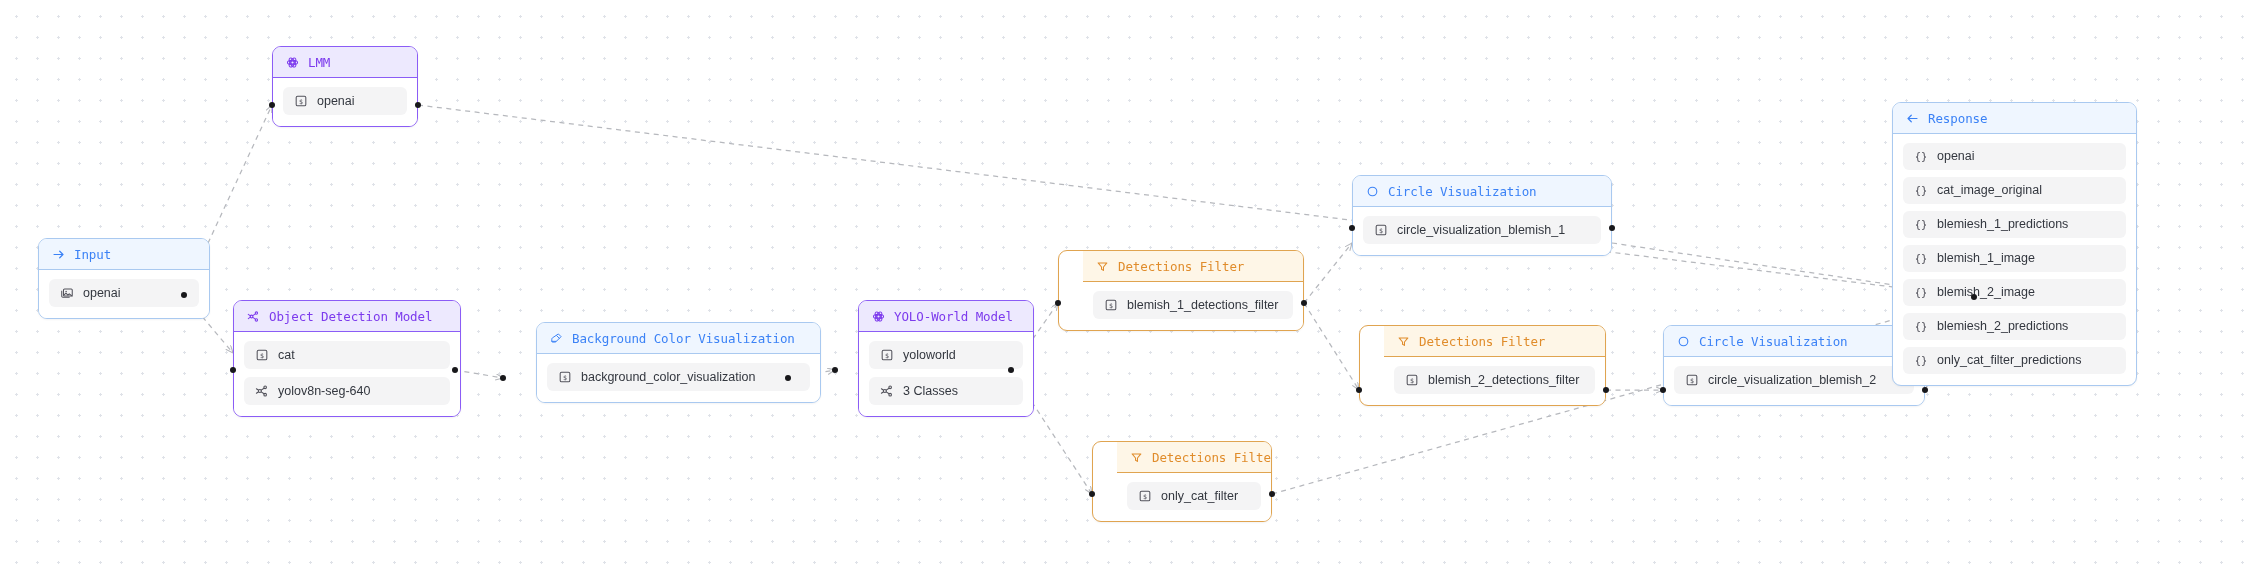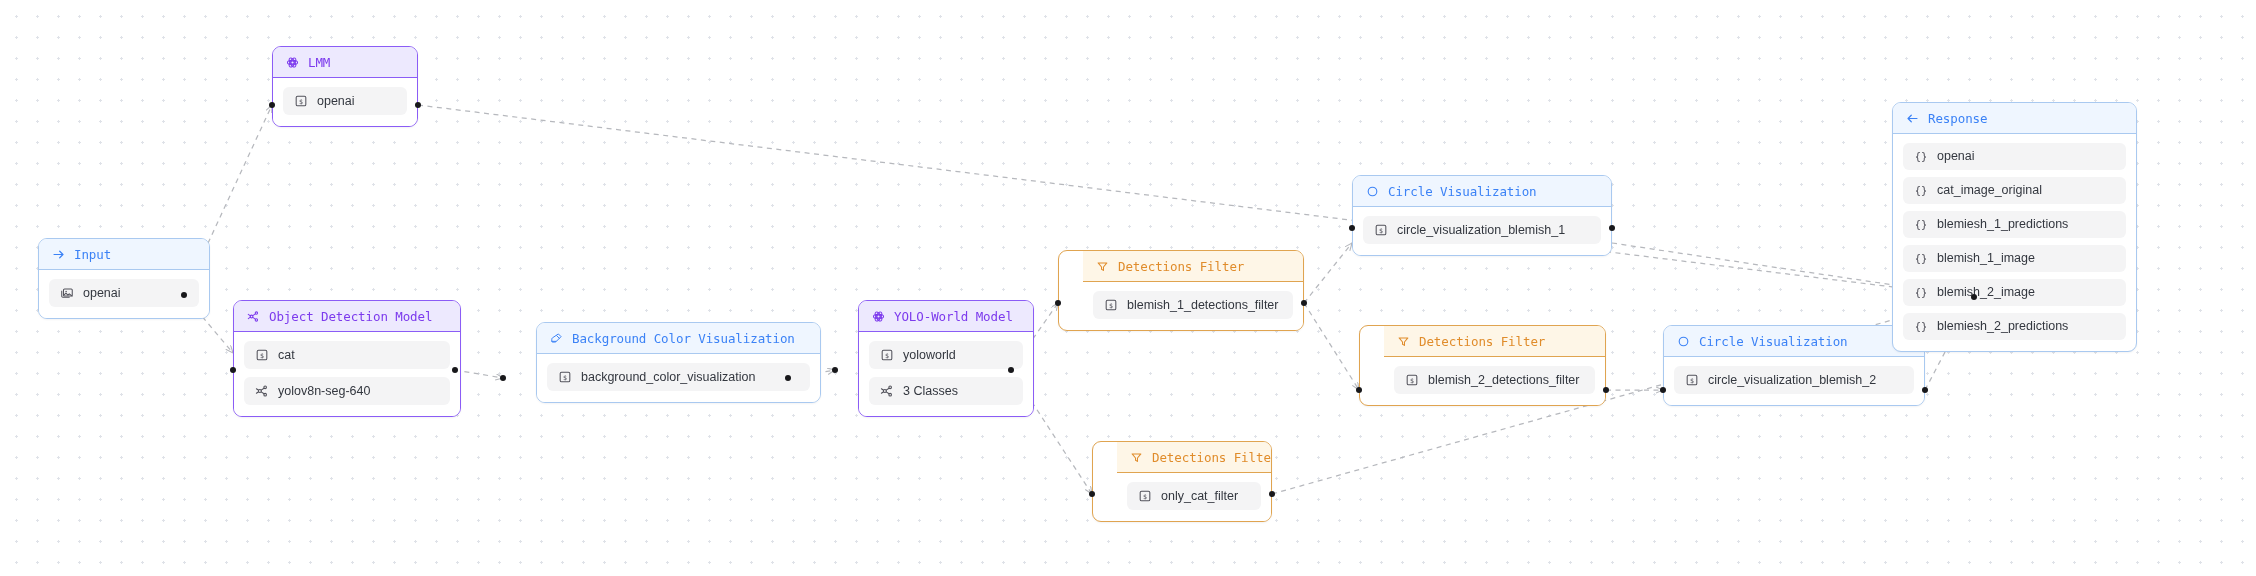--- a/index.html
+++ b/index.html
@@ -443,19 +443,26 @@
       </div>
 
       <div class="row">
         <svg class="ic" width="14" height="14" viewBox="0 0 16 16" fill="none" stroke="#52525b" stroke-width="1.15" stroke-linecap="round" stroke-linejoin="round">
           <path d="M6.2 2.8c-1.3 0-1.9.6-1.9 1.8v1.6c0 1-.5 1.5-1.5 1.8 1 .3 1.5.8 1.5 1.8v1.6c0 1.2.6 1.8 1.9 1.8"></path>
           <path d="M9.8 2.8c1.3 0 1.9.6 1.9 1.8v1.6c0 1 .5 1.5 1.5 1.8-1 .3-1.5.8-1.5 1.8v1.6c0 1.2-.6 1.8-1.9 1.8"></path>
         </svg>
         <span class="row-label">blemiesh_2_predictions</span>
       </div>
 
+      <div class="row">
+        <svg class="ic" width="14" height="14" viewBox="0 0 16 16" fill="none" stroke="#52525b" stroke-width="1.15" stroke-linecap="round" stroke-linejoin="round">
+          <path d="M6.2 2.8c-1.3 0-1.9.6-1.9 1.8v1.6c0 1-.5 1.5-1.5 1.8 1 .3 1.5.8 1.5 1.8v1.6c0 1.2.6 1.8 1.9 1.8"></path>
+          <path d="M9.8 2.8c1.3 0 1.9.6 1.9 1.8v1.6c0 1 .5 1.5 1.5 1.8-1 .3-1.5.8-1.5 1.8v1.6c0 1.2-.6 1.8-1.9 1.8"></path>
+        </svg>
+        <span class="row-label">only_cat_filter_predictions</span>
+      </div>
 
 
     </div>
   </div>
   <div class="port" style="left:1971px; top:294px;"></div>
 
 </div>
 
 </body></html>

